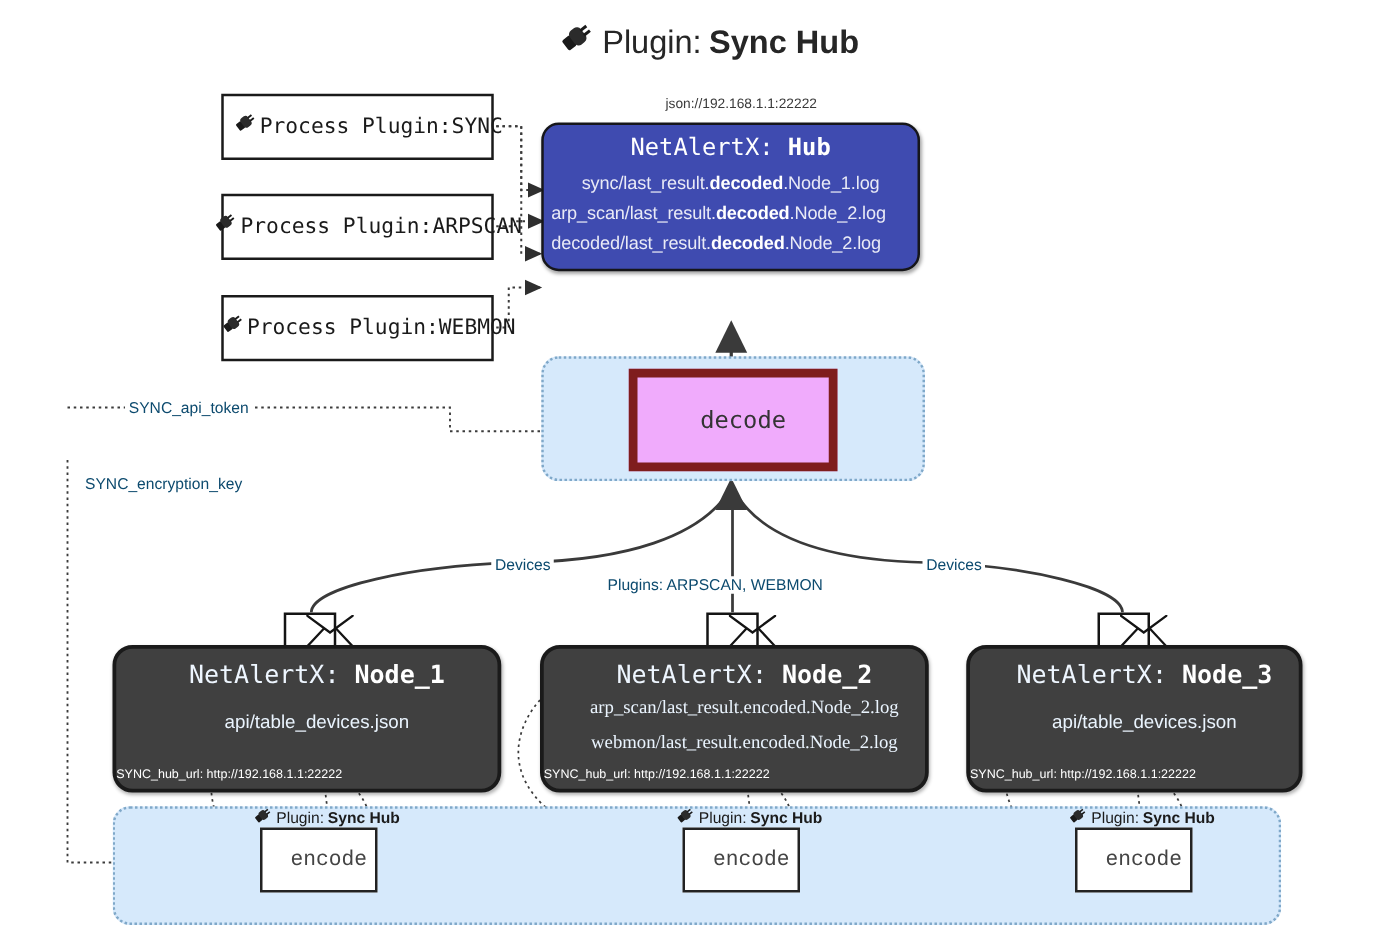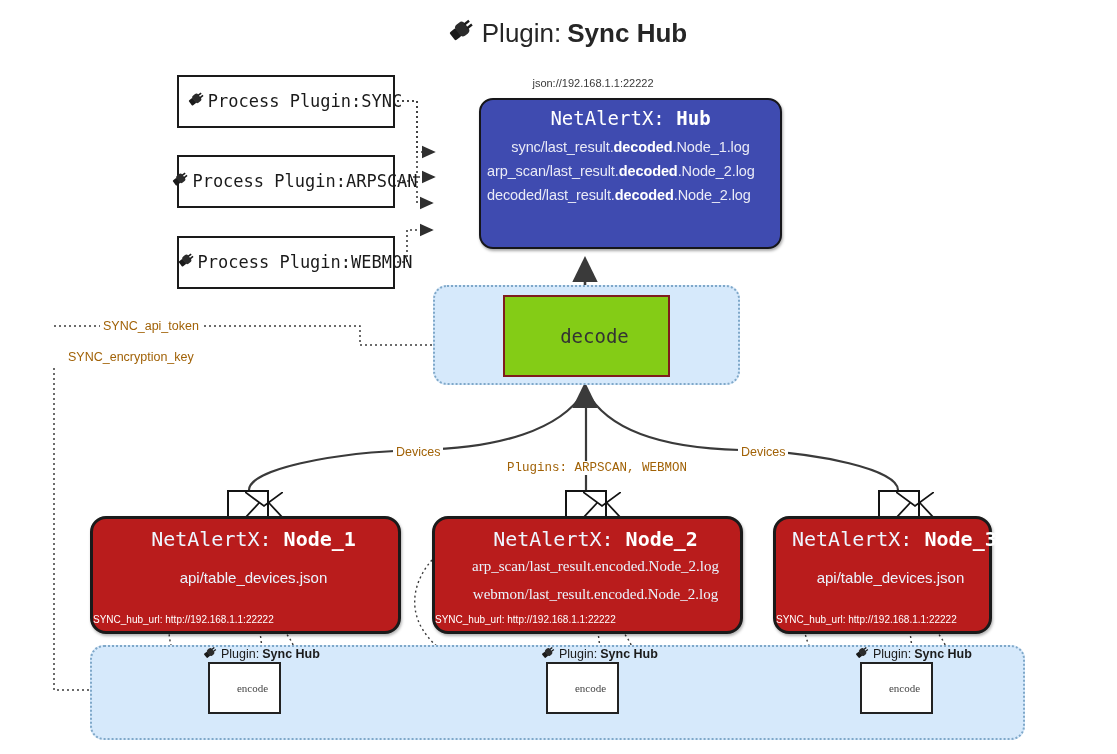--- a/index.html
+++ b/index.html
@@ -24,79 +24,79 @@
         font-family:"DejaVu Sans Mono","Liberation Mono",monospace;
         font-size:17px;color:#1a1a1a;line-height:1.35;
         display:flex;align-items:center;justify-content:center;}
   .pbox .row1{display:flex;align-items:center;gap:2px;white-space:nowrap;}
   .pbox .row2{white-space:nowrap;}
   #pbox-sync{left:177px;top:75px;width:218px;height:53px;}
   #pbox-arp{left:177px;top:155px;width:218px;height:53px;}
   #pbox-web{left:177px;top:236px;width:218px;height:53px;}
 
   
-  #hub{left:433px;top:98px;width:303px;height:151px;background:#3f4bb0;
+  #hub{left:433px;top:98px;width:303px;height:119px;background:#3f4bb0;
        border:2px solid #16161a;border-radius:14px;padding:7px 0 0 0;
-       box-shadow:1px 2px 3px rgba(0,0,0,.35);margin-left:46px;}
+       box-shadow:1px 2px 3px rgba(0,0,0,.35);}
   #hub-title{width:100%;text-align:center;
        font-family:"DejaVu Sans Mono","Liberation Mono",monospace;
        font-size:19px;color:#ffffff;margin-bottom:6px;white-space:nowrap;}
   #hub-title .b{font-weight:700;}
   .hubline{font-size:14.5px;color:#e9eaf6;line-height:24px;white-space:nowrap;
            padding-left:6px;letter-spacing:-.1px;}
   .hubline .b{font-weight:700;color:#ffffff;}
   .hl-c{text-align:center;padding-left:0;}
 
   
   #decode-band{left:433px;top:285px;width:307px;height:100px;background:#d6e9fb;
                border:2px dotted #7fa8c9;border-radius:14px;}
-  #decode-box{left:503px;top:295px;width:167px;height:82px;background:#84cc16;
-              border:2px solid #7f1d1d;display:flex;align-items:center;justify-content:center;
+  #decode-box{left:503px;top:295px;width:167px;height:82px;background:#f0abfc;
+              border:7px solid #7f1d1d;display:flex;align-items:center;justify-content:center;
               font-family:"DejaVu Sans Mono","Liberation Mono",monospace;
               font-size:19px;color:#333;}
 
   
-  .elabel{font-size:12.5px;color:#a16207;background:#fff;padding:0 3px;white-space:nowrap;}
+  .elabel{font-size:12.5px;color:#0c4a6e;background:#fff;padding:0 3px;white-space:nowrap;}
   #lbl-dev-l{left:393px;top:445px;}
   #lbl-dev-r{left:738px;top:445px;}
-  #lbl-plugins{left:504px;top:461px;font-family:Liberation Mono, monospace;}
+  #lbl-plugins{left:483px;top:461px;}
   #lbl-api-token{left:100px;top:319px;}
-  #lbl-enc-key{left:65px;top:350px;text-align:right;}
-
-  
-  .node{border:3px solid #1a1a1a;border-radius:16px;background:#b91c1c;
+  #lbl-enc-key{left:65px;top:380px;text-align:right;}
+
+  
+  .node{border:3px solid #1a1a1a;border-radius:16px;background:#404040;
         box-shadow:1px 2px 3px rgba(0,0,0,.3);padding-top:8px;}
   .node-title{width:100%;text-align:center;
         font-family:"DejaVu Sans Mono","Liberation Mono",monospace;
         font-size:20px;color:#eef6ff;white-space:nowrap;}
   .node-title .b{font-weight:700;color:#ffffff;}
   .node-line{width:100%;text-align:center;font-size:15px;color:#eaf4fe;
         line-height:26px;white-space:nowrap;}
   .node-foot{position:absolute;left:0;bottom:6px;width:100%;text-align:left;
         font-size:10px;color:#ffffff;white-space:nowrap;}
   #node1{left:90px;top:516px;width:311px;height:118px;}
   #node2{left:432px;top:516px;width:311px;height:118px;}
-  #node3{left:773px;top:516px;width:219px;height:118px;}
+  #node3{left:773px;top:516px;width:269px;height:118px;}
   #node1 .node-line{margin-top:14px;}
   #node3 .node-line{margin-top:14px;}
   #node2 .node-line{margin-top:2px;font-family:Liberation Serif, serif;}
 
   
   .env{width:42px;height:30px;background:#fff;border:2px solid #141414;}
   #env1{left:227px;top:490px;}
   #env2{left:565px;top:490px;}
   #env3{left:878px;top:490px;}
 
   
   #encode-band{left:90px;top:645px;width:935px;height:95px;background:#d6e9fb;
                border:2px dotted #7fa8c9;border-radius:14px;}
-  .enc-box{width:73px;height:52px;background:#ffffff;border:2px solid #222;
+  .enc-box{width:94px;height:52px;background:#ffffff;border:2px solid #222;
            display:flex;align-items:center;justify-content:center;
-           font-family:Liberation Serif, serif;
-           font-size:11px;color:#444;}
+           font-family:Liberation Mono, monospace;
+           font-size:17px;color:#444;}
   #enc1{left:208px;top:662px;}
   #enc2{left:546px;top:662px;}
   #enc3{left:860px;top:662px;}
   .enc-lbl{font-size:12.5px;color:#1b1b1b;white-space:nowrap;
            display:flex;align-items:center;gap:3px;}
   .enc-lbl .b{font-weight:700;}
   #enclbl1{left:186px;top:645px;}
   #enclbl2{left:524px;top:645px;}
   #enclbl3{left:838px;top:645px;}
 </style>

